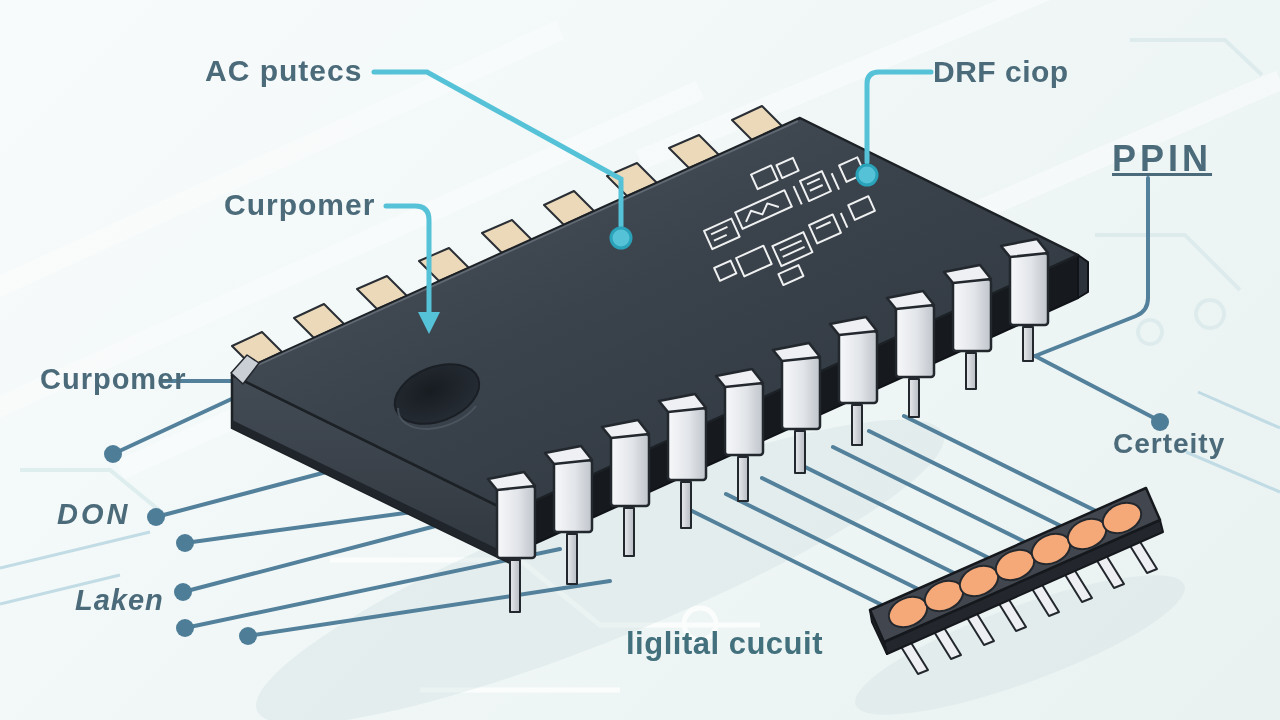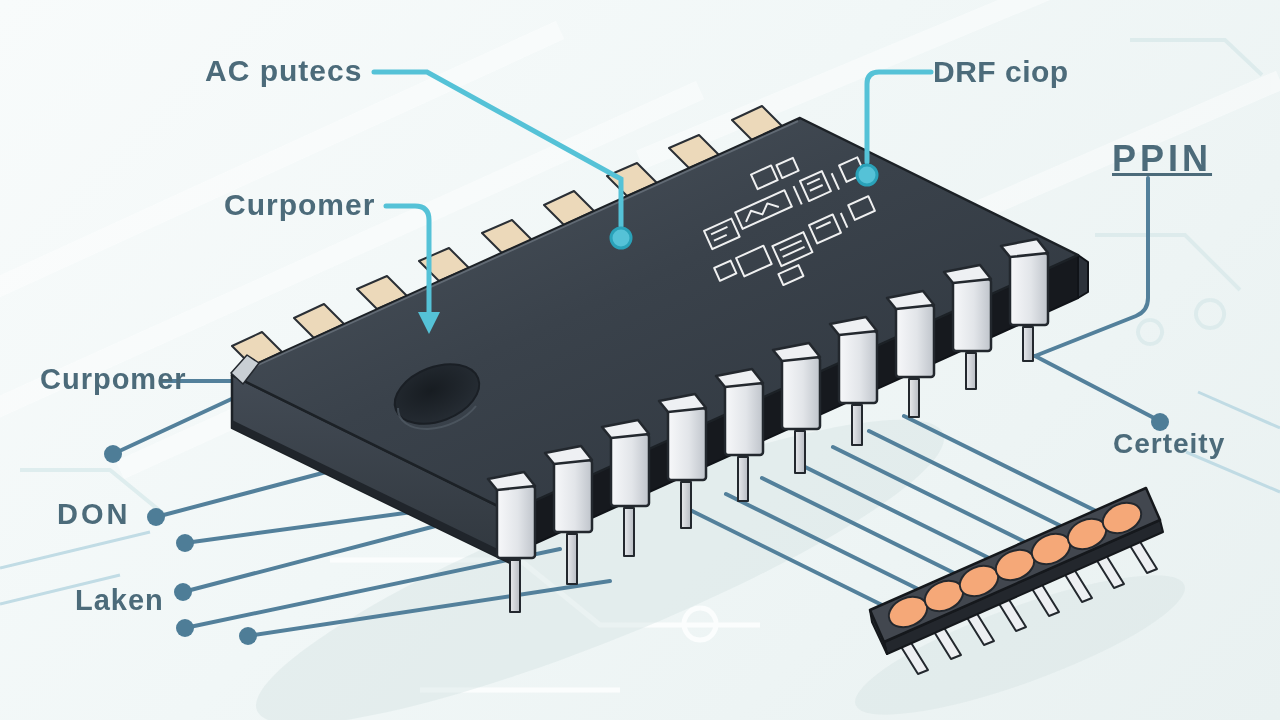--- a/index.html
+++ b/index.html
@@ -12,22 +12,22 @@
   .lbl{
     position:absolute;font-weight:700;color:#4c6b7a;
     font-size:28px;line-height:1.1;letter-spacing:1px;white-space:nowrap;
     font-family:"Liberation Sans",sans-serif;
   }
   .lbl-ac{left:205px;top:54px;font-size:30px;}
   .lbl-curpomer{left:224px;top:188px;font-size:30px;}
   .lbl-drf{left:933px;top:55px;font-size:30px;letter-spacing:0.5px;}
   .lbl-ppin{left:1112px;top:139px;font-size:36px;letter-spacing:4px;text-decoration:underline;}
   .lbl-setttan{left:40px;top:364px;font-size:29px;}
-  .lbl-don{left:57px;top:499px;font-size:29px;letter-spacing:3px;}
-  .lbl-laken{left:75px;top:585px;font-size:29px;}
+  .lbl-don{left:57px;top:499px;font-size:29px;letter-spacing:3px;font-style:italic;}
+  .lbl-laken{left:75px;top:585px;font-size:29px;font-style:italic;}
   .lbl-certeity{left:1101px;top:429px;font-size:28px;margin-left:12px;}
   .lbl-liglital{left:626px;top:627px;font-size:31px;color:#42707c;letter-spacing:0.5px;}
 </style>
 </head>
 <body>
 
 <div class="stage">
 
 <svg width="1280" height="720" viewBox="0 0 1280 720">
   <defs>
@@ -274,14 +274,15 @@
 </svg>
 
 <div class="lbl lbl-ac">AC putecs</div>
 <div class="lbl lbl-drf">DRF ciop</div>
 <div class="lbl lbl-ppin">PPIN</div>
 <div class="lbl lbl-curpomer">Curpomer</div>
 <div class="lbl lbl-setttan">Curpomer</div>
 <div class="lbl lbl-don">DON</div>
 <div class="lbl lbl-laken">Laken</div>
 <div class="lbl lbl-certeity">Certeity</div>
+<div class="lbl lbl-liglital">liglital cucuit</div>
 
 </div>
 
 </body></html>

